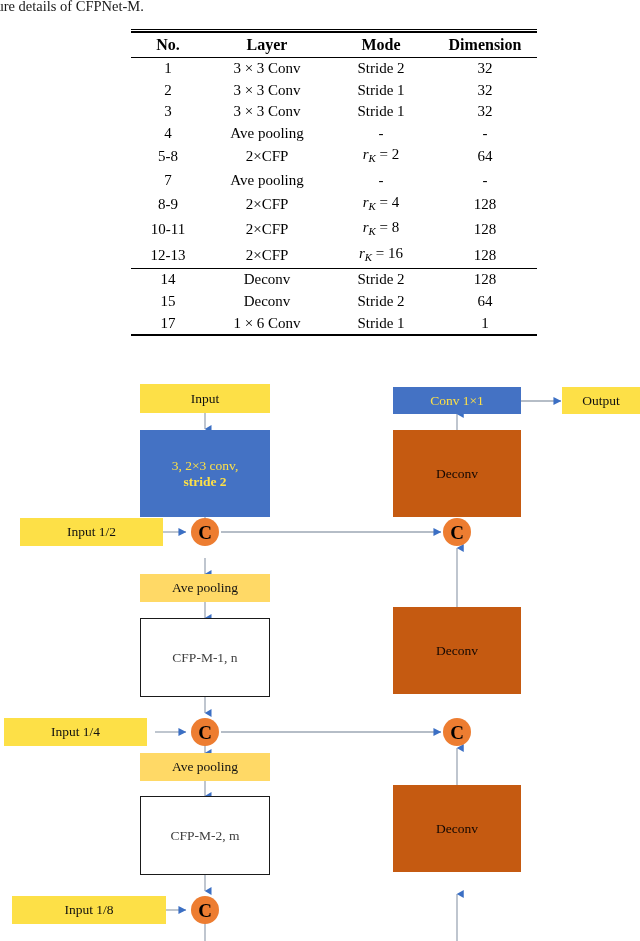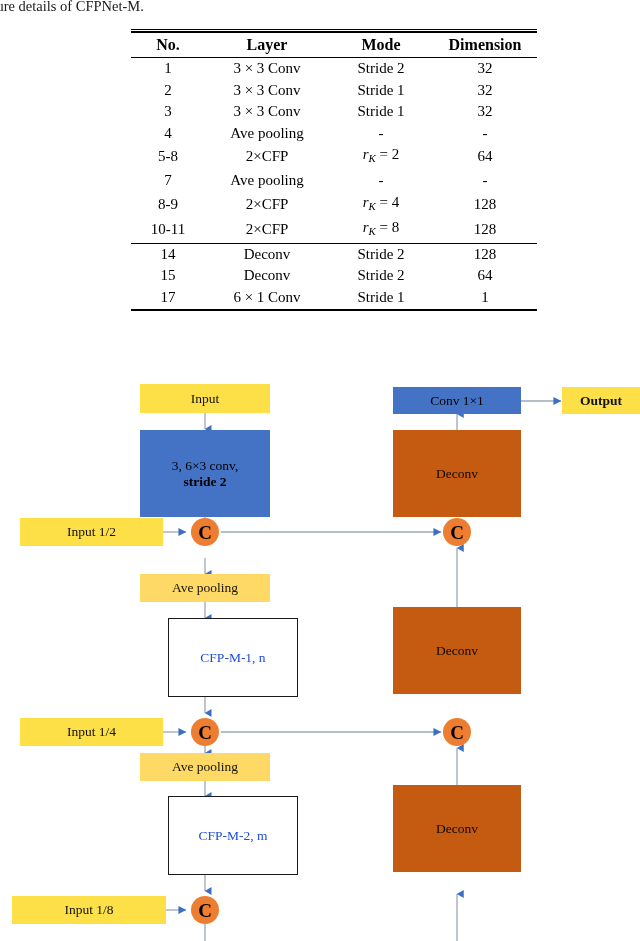--- a/index.html
+++ b/index.html
@@ -104,36 +104,35 @@
     text-align: center;
     font-size: 13.5px;
     line-height: 16px;
   }
   .n-input {
     background: #fde047;
     color: #111;
   }
   .n-blue {
     background: #4472C4;
-    color: #000000;
+    color: #fde047;
     font-family: Liberation Serif, serif;
   }
   .n-orange {
     background: #C55A11;
     color: #120703;
   }
   .n-yellow {
     background: #FFD966;
     color: #111;
   }
   .n-white {
     background: #ffffff;
     border: 1.6px solid #1a1a1a;
-    color: #1d4ed8;
-    margin-left: 28px;
+    color: #404040;
   }
   .stride-bold { font-weight: bold; }
   .cnode {
     position: absolute;
     width: 28px;
     height: 28px;
     border-radius: 50%;
     background: #ED7D31;
     color: #000;
     display: flex;
@@ -202,35 +201,41 @@
           <td class="col-layer">2×CFP</td>
           <td class="col-mode"><span class="mode-italic">r<sub>K</sub><span class="eqpart"> = 4</span></span></td>
           <td class="col-dim">128</td>
         </tr>
         <tr>
           <td class="col-no">10-11</td>
           <td class="col-layer">2×CFP</td>
           <td class="col-mode"><span class="mode-italic">r<sub>K</sub><span class="eqpart"> = 8</span></span></td>
           <td class="col-dim">128</td>
         </tr>
+        <tr>
+          <td class="col-no">12-13</td>
+          <td class="col-layer">2×CFP</td>
+          <td class="col-mode"><span class="mode-italic">r<sub>K</sub><span class="eqpart"> = 16</span></span></td>
+          <td class="col-dim">128</td>
+        </tr>
         <tr class="rule-mid">
           <td class="col-no">14</td>
           <td class="col-layer">Deconv</td>
           <td class="col-mode">Stride 2</td>
           <td class="col-dim">128</td>
         </tr>
         <tr>
           <td class="col-no">15</td>
           <td class="col-layer">Deconv</td>
           <td class="col-mode">Stride 2</td>
           <td class="col-dim">64</td>
         </tr>
         <tr class=" rule-bottom">
           <td class="col-no">17</td>
-          <td class="col-layer">6 × 1  Conv</td>
+          <td class="col-layer">1 × 6  Conv</td>
           <td class="col-mode">Stride 1</td>
           <td class="col-dim">1</td>
         </tr>
       </tbody>
   </table>
 </div>
 
 <div class="diagram">
 
   <svg viewBox="0 0 640 559">
@@ -272,47 +277,47 @@
       <line x1="457" y1="490" x2="457" y2="474" marker-end="url(#ah-up)"></line>
       <line x1="457" y1="559" x2="457" y2="512" marker-end="url(#ah-up)"></line>
 
       <line x1="521" y1="19" x2="561" y2="19" marker-end="url(#ah-right)"></line>
     </g>
   </svg>
 
   <div class="node n-input" style="left:140px; top:2px; width:130px; height:29px;">Input</div>
 
   <div class="node n-blue" style="left:140px; top:48px; width:130px; height:87px; flex-direction:column;">
-    <span>3, 6×3 conv,</span>
+    <span>3, 2×3 conv,</span>
     <span class="stride-bold">stride 2</span>
   </div>
 
   <div class="node n-input" style="left:12px; top:136px; width:143px; height:28px;margin-left:8px;">Input 1/2</div>
 
   <div class="cnode" style="left:191px; top:136px;">C</div>
 
   <div class="node n-yellow" style="left:140px; top:192px; width:130px; height:28px;">Ave pooling</div>
 
   <div class="node n-white" style="left:140px; top:236px; width:130px; height:79px;">CFP-M-1, n</div>
 
-  <div class="node n-input" style="left:20px; top:336px; width:143px; height:28px;">Input 1/4</div>
+  <div class="node n-input" style="left:4px; top:336px; width:143px; height:28px;">Input 1/4</div>
 
   <div class="cnode" style="left:191px; top:336px;">C</div>
 
   <div class="node n-yellow" style="left:140px; top:371px; width:130px; height:28px;">Ave pooling</div>
 
   <div class="node n-white" style="left:140px; top:414px; width:130px; height:79px;">CFP-M-2, m</div>
 
   <div class="node n-input" style="left:12px; top:514px; width:154px; height:28px;">Input 1/8</div>
 
   <div class="cnode" style="left:191px; top:514px;">C</div>
 
   <div class="node n-blue" style="left:393px; top:5px; width:128px; height:27px;">Conv 1×1</div>
 
-  <div class="node n-input" style="left:562px; top:5px; width:78px; height:27px;font-weight:bold;">Output</div>
+  <div class="node n-input" style="left:562px; top:5px; width:78px; height:27px;">Output</div>
 
   <div class="node n-orange" style="left:393px; top:48px; width:128px; height:87px;">Deconv</div>
 
   <div class="cnode" style="left:443px; top:136px;">C</div>
 
   <div class="node n-orange" style="left:393px; top:225px; width:128px; height:87px;">Deconv</div>
 
   <div class="cnode" style="left:443px; top:336px;">C</div>
 
   <div class="node n-orange" style="left:393px; top:403px; width:128px; height:87px;">Deconv</div>

